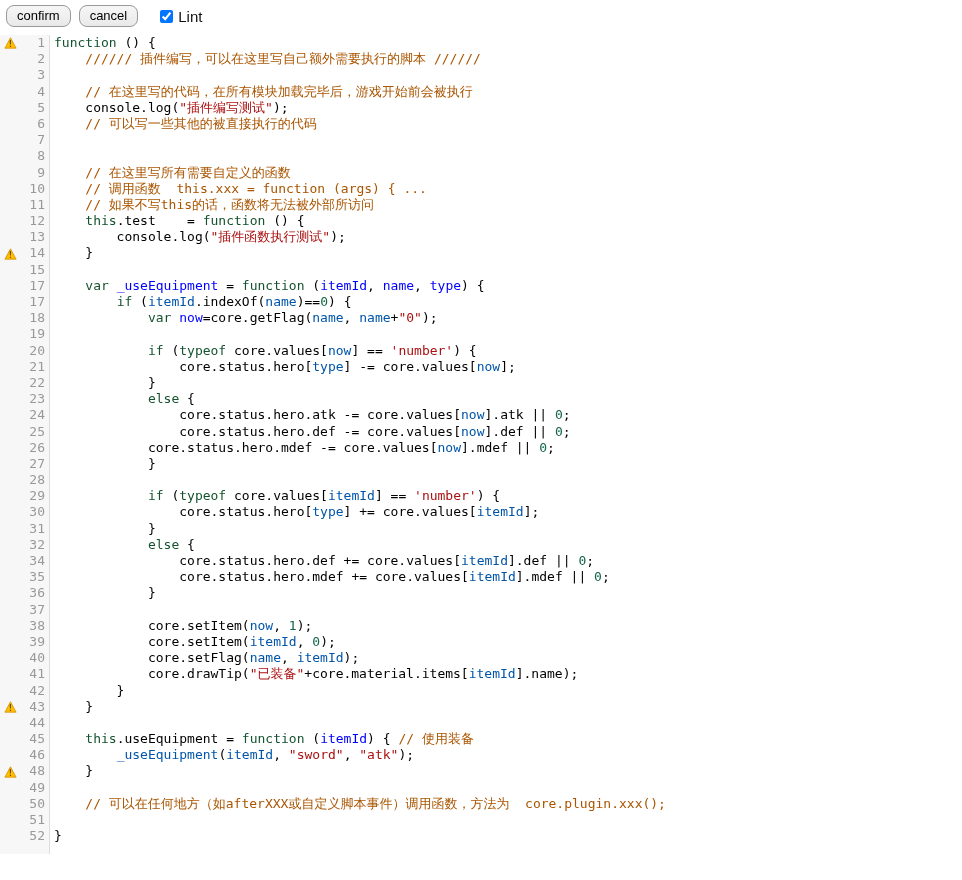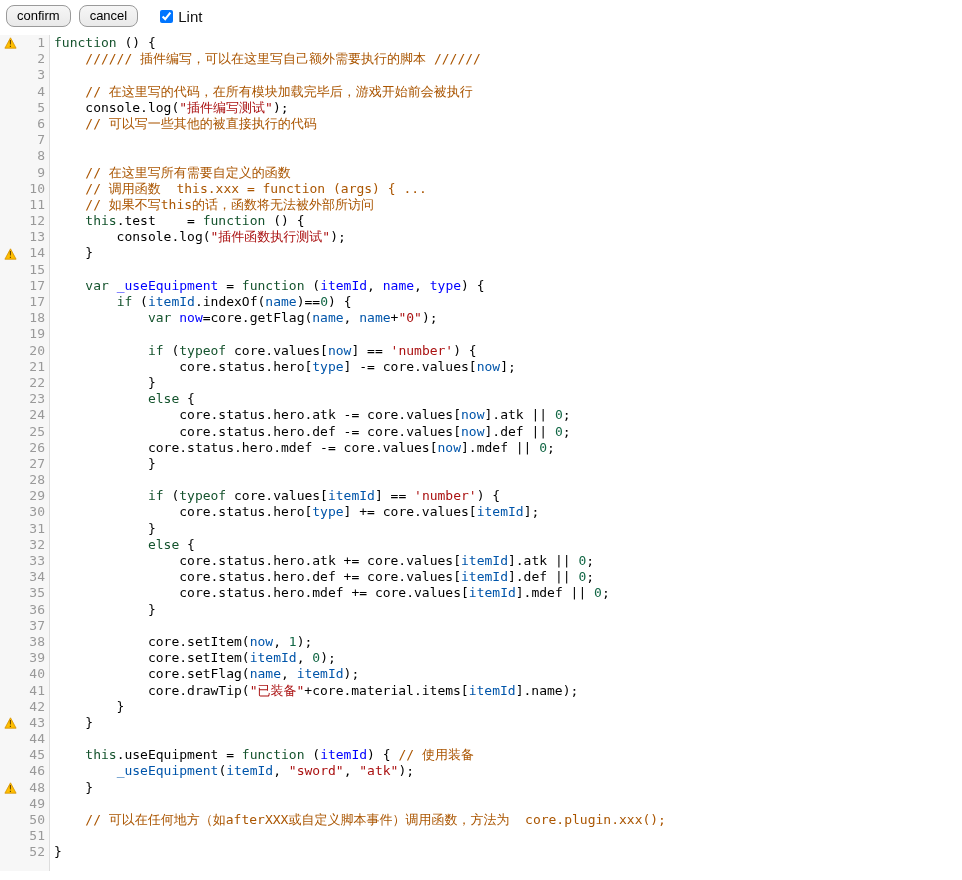--- a/index.html
+++ b/index.html
@@ -270,25 +270,20 @@
         <div class="g-num">31</div>
         <div class="code"><span class="tk-p">            }</span></div>
       </div>
       <div class="line">
         <div class="g-marker"></div>
         <div class="g-num">32</div>
         <div class="code"><span class="tk-p">            </span><span class="tk-k">else</span><span class="tk-p"> {</span></div>
       </div>
       <div class="line">
         <div class="g-marker"></div>
-        <div class="g-num">33</div>
-        <div class="code"><span class="tk-p">                core.status.hero.atk += core.values[</span><span class="tk-v">itemId</span><span class="tk-p">].atk || </span><span class="tk-n">0</span><span class="tk-p">;</span></div>
-      </div>
-      <div class="line">
-        <div class="g-marker"></div>
         <div class="g-num">34</div>
         <div class="code"><span class="tk-p">                core.status.hero.def += core.values[</span><span class="tk-v">itemId</span><span class="tk-p">].def || </span><span class="tk-n">0</span><span class="tk-p">;</span></div>
       </div>
       <div class="line">
         <div class="g-marker"></div>
         <div class="g-num">35</div>
         <div class="code"><span class="tk-p">                core.status.hero.mdef += core.values[</span><span class="tk-v">itemId</span><span class="tk-p">].mdef || </span><span class="tk-n">0</span><span class="tk-p">;</span></div>
       </div>
       <div class="line">
         <div class="g-marker"></div>

